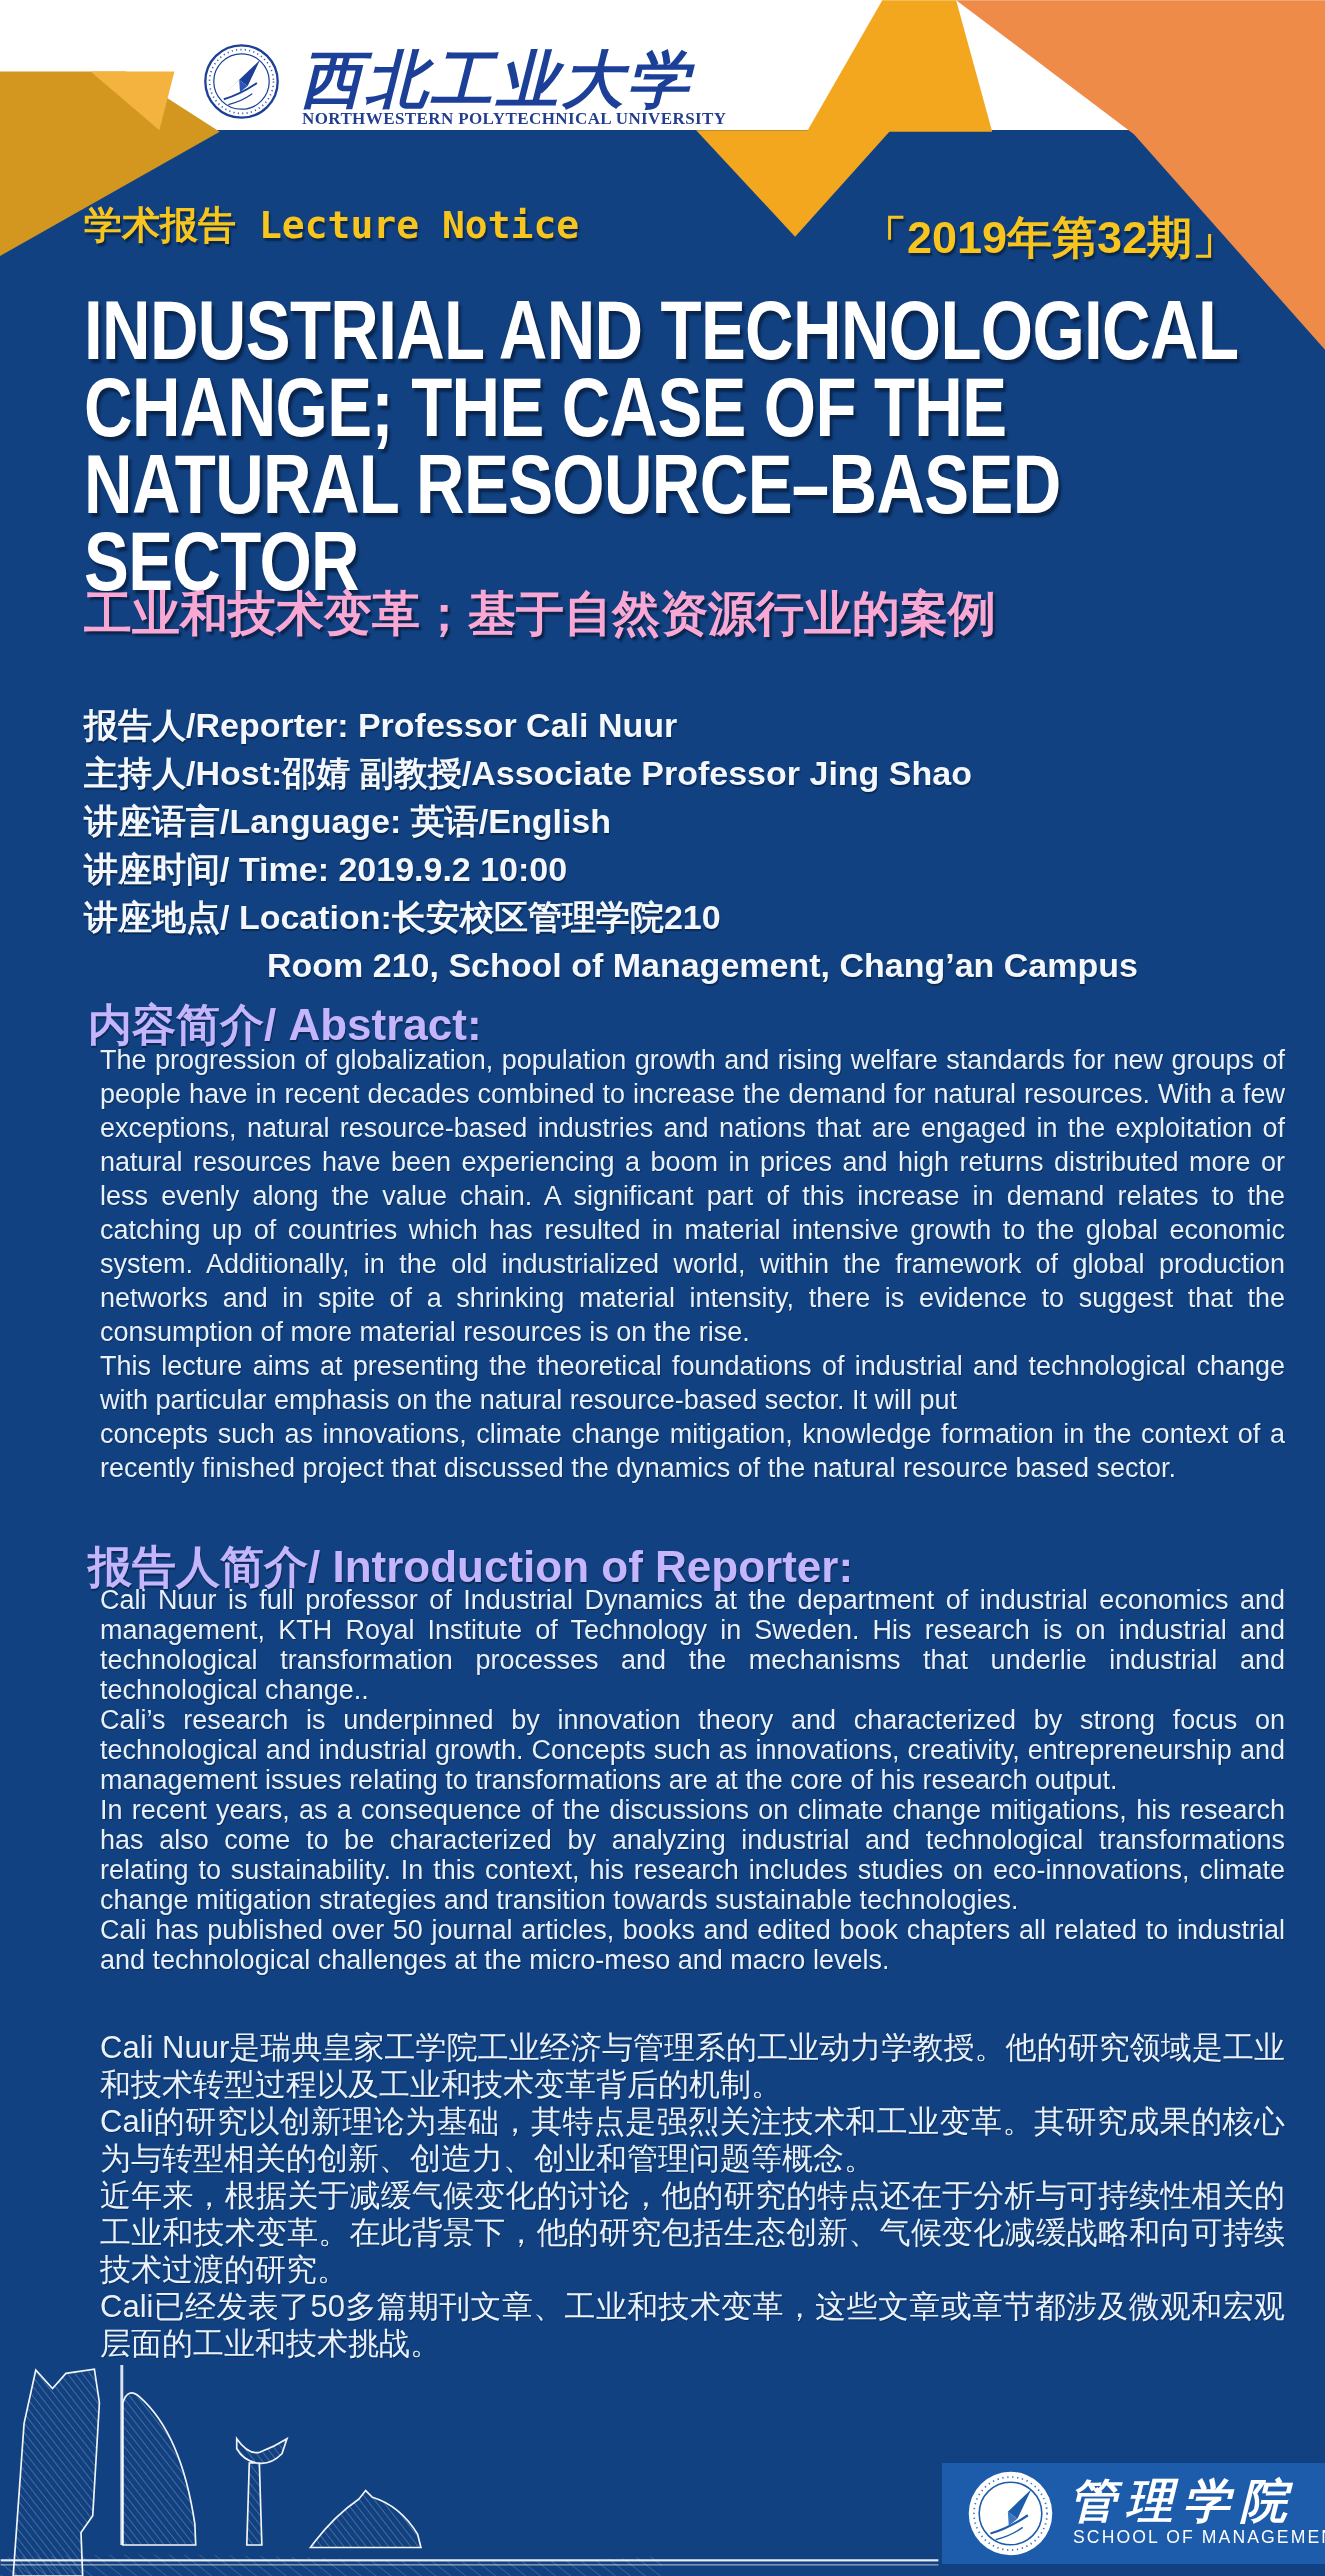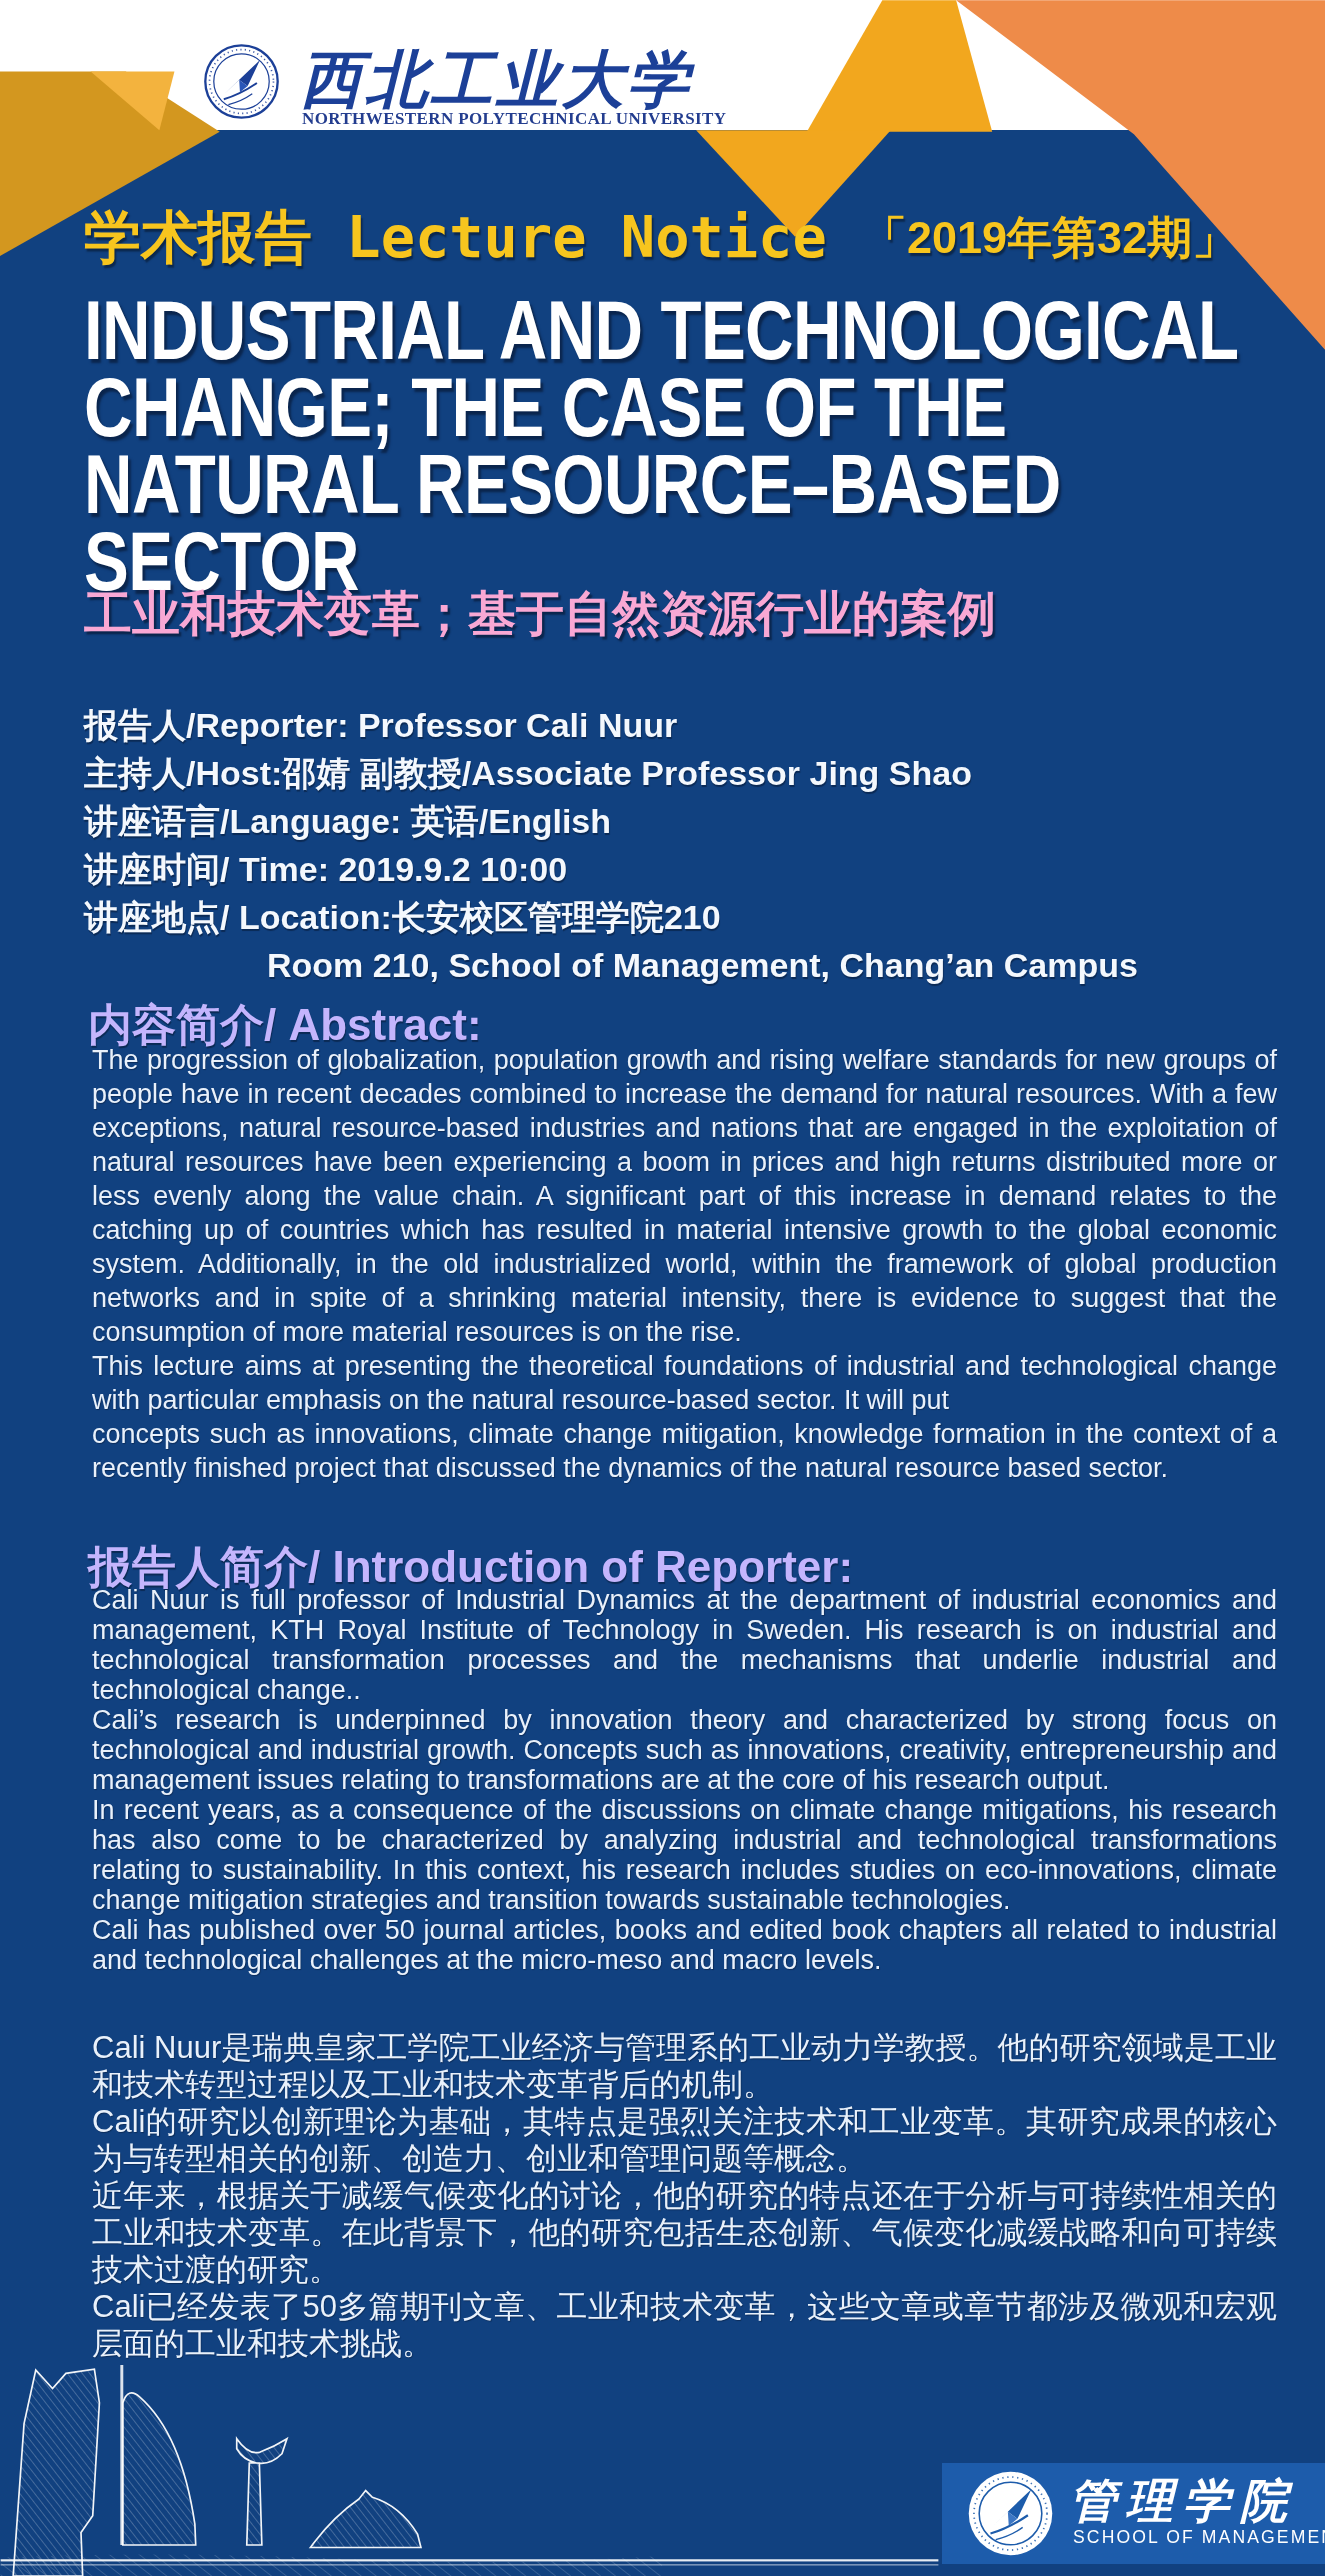--- a/index.html
+++ b/index.html
@@ -20,21 +20,21 @@
   }
   #logo-en{
     position:absolute;left:99px;top:69px;width:369px;
     font-size:17px;font-weight:bold;color:#233d8f;
     font-family:"Liberation Serif",serif;letter-spacing:0.4px;white-space:nowrap;
   }
   
   #banner-title{
     position:absolute;left:84px;top:200px;
     font-family:"DejaVu Sans Mono","Liberation Mono",monospace;
-    font-size:57px;font-weight:bold;color:#f7c51e;white-space:nowrap;
+    font-size:38px;font-weight:bold;color:#f7c51e;white-space:nowrap;
     text-shadow:1.7px 2.5px 1.7px rgba(0,0,0,0.4);
   }
   #banner-issue{
     position:absolute;left:862px;top:208px;
     font-size:45px;font-weight:bold;color:#f7c51e;white-space:nowrap;
     text-shadow:1.7px 2.5px 1.7px rgba(0,0,0,0.4);
   }
   
   #title-en{
     position:absolute;left:84px;top:292px;
@@ -57,21 +57,21 @@
   #details .indent{padding-left:183px;}
   
   .section-heading{
     position:absolute;left:88px;
     font-size:44px;font-weight:bold;color:#c4b5fd;white-space:nowrap;
     text-shadow:0.8px 1.7px 0.8px rgba(5,15,35,0.45);
   }
   #abstract-heading{top:996px;}
   #reporter-heading{top:1538px;}
   .body-text{
-    position:absolute;left:92px;width:1185px;color:#e9f1fb;
+    position:absolute;left:100px;width:1185px;color:#e9f1fb;
     text-shadow:0.8px 0.8px 0.8px rgba(5,15,35,0.4);
   }
   .body-text p{
     margin:0;text-align:justify;white-space:pre-line;
   }
   #abstract-body{top:1043px;font-size:27px;line-height:34px;}
   #reporter-body-en{top:1585px;font-size:27px;line-height:30px;}
   #reporter-body-cn{top:2029px;font-size:31px;line-height:37px;}
   
   #skyline{position:absolute;left:0;top:2365px;}

